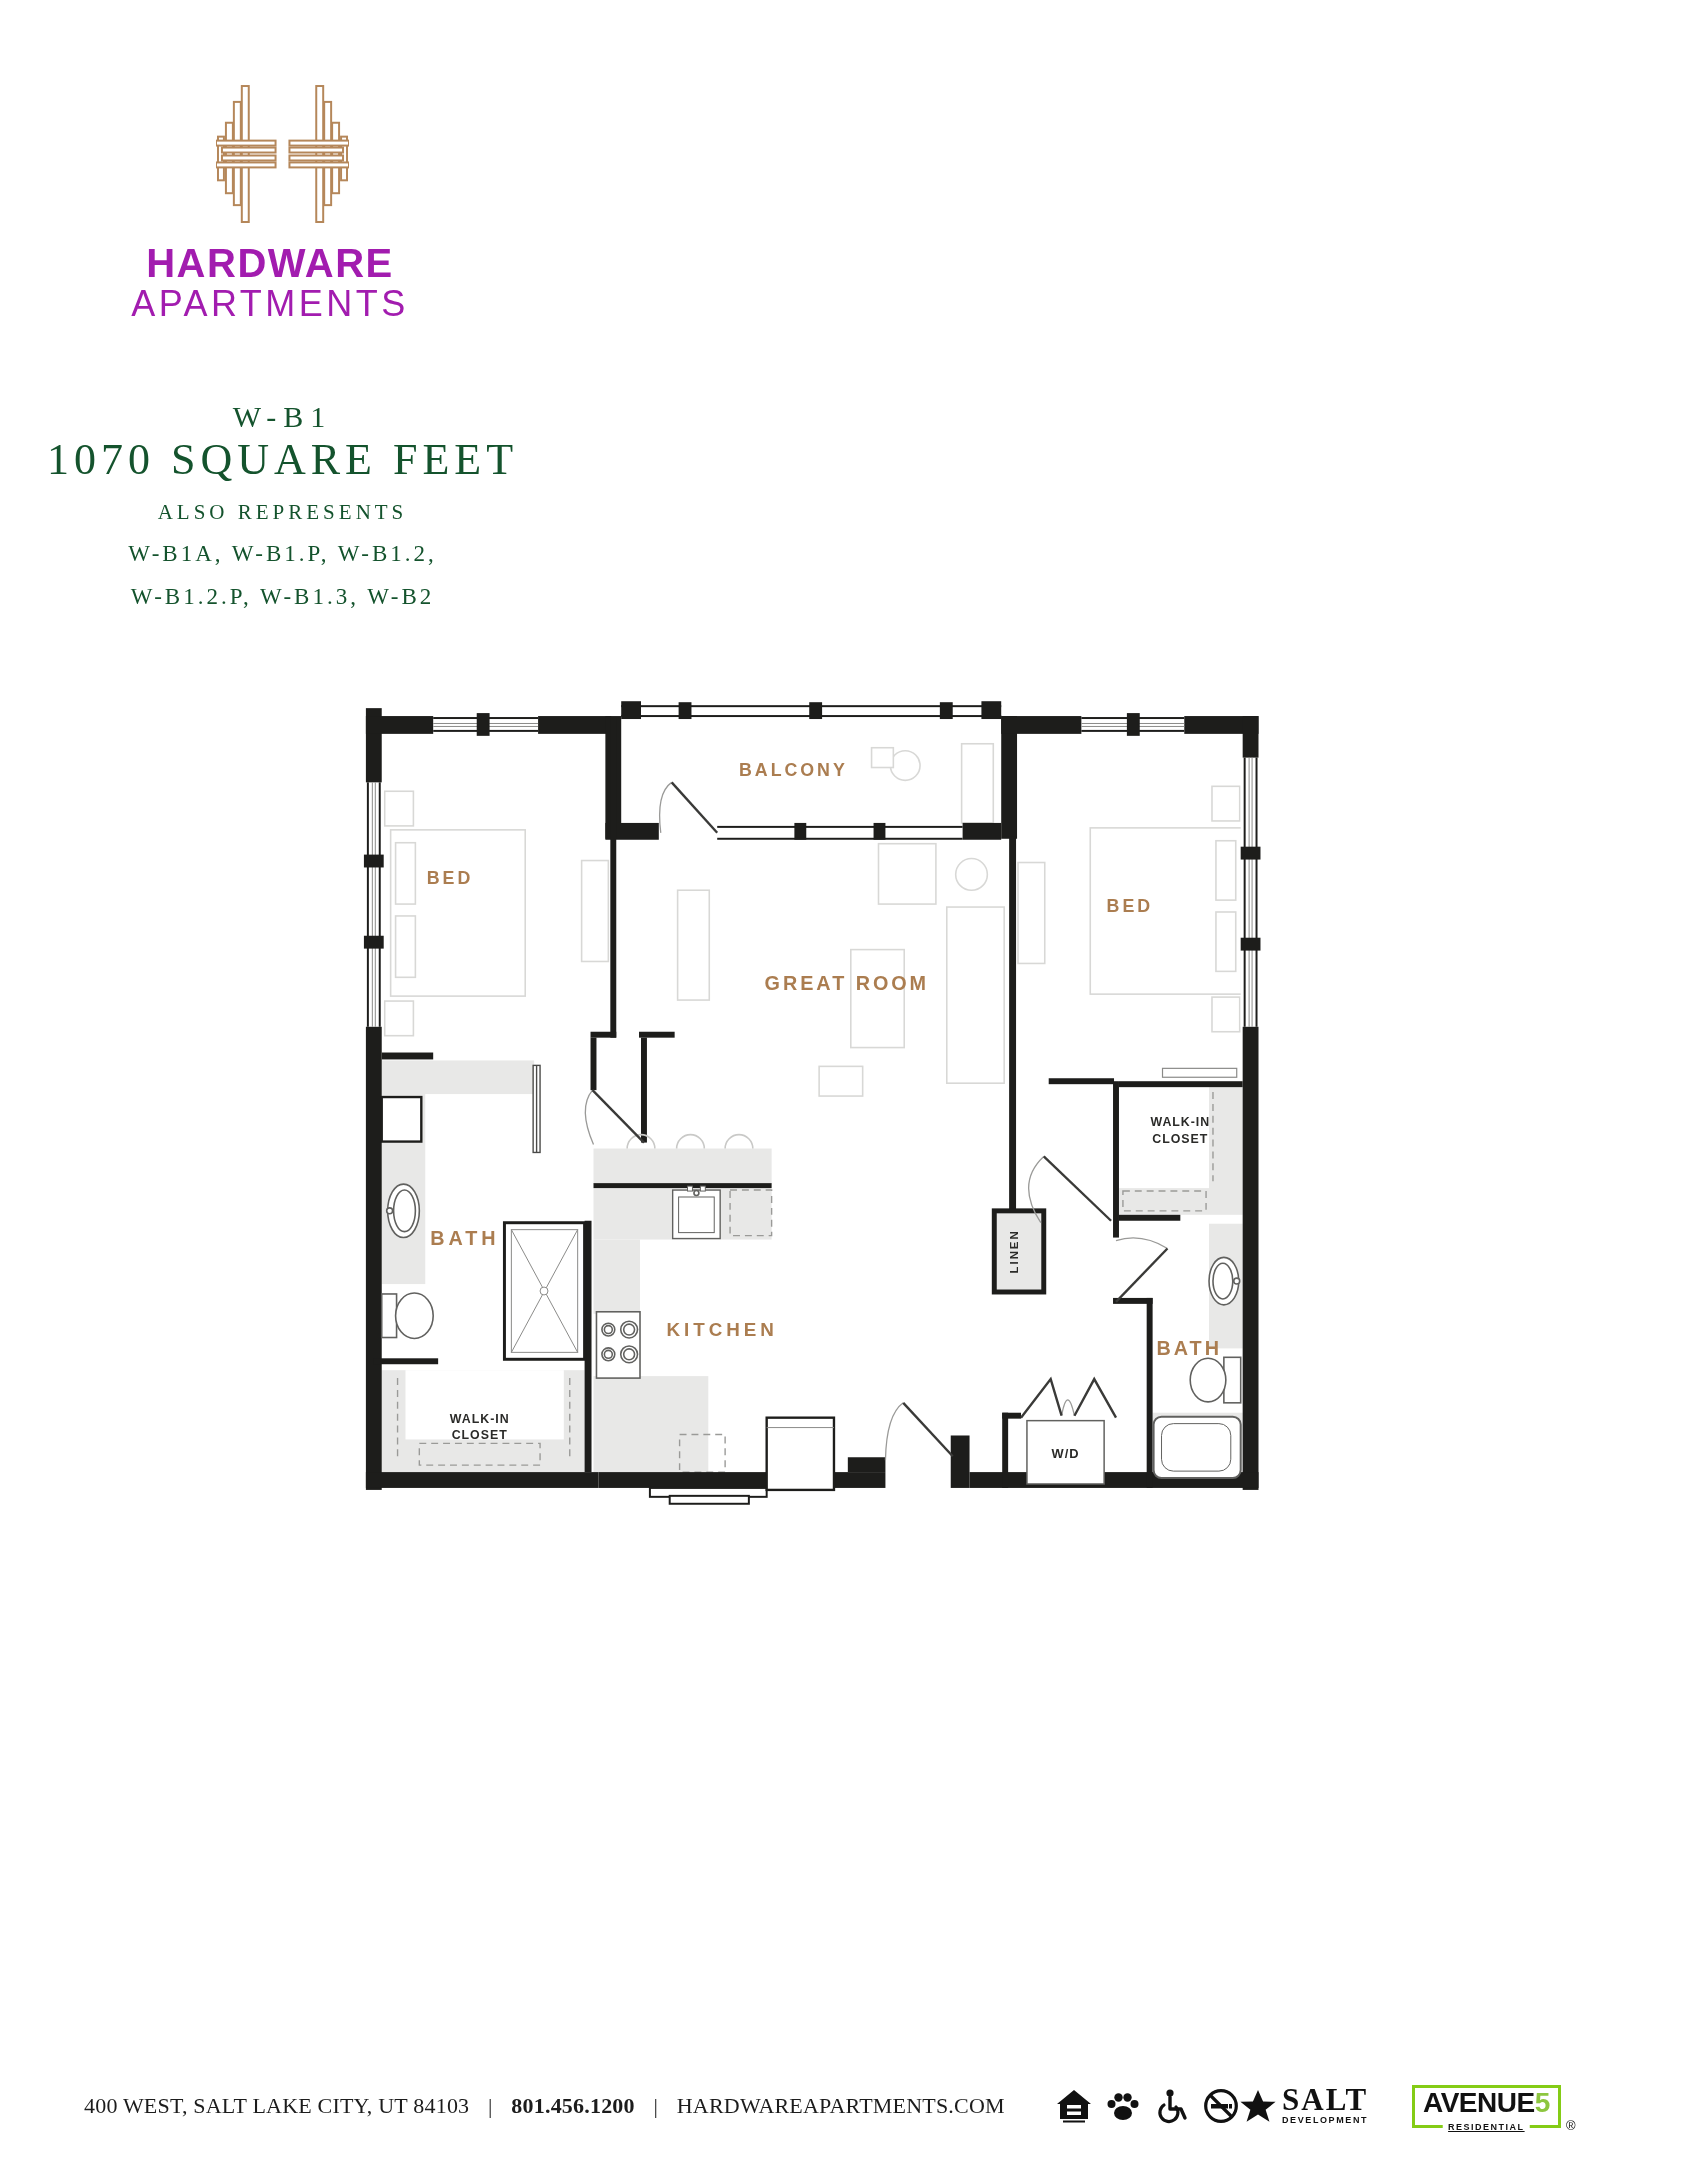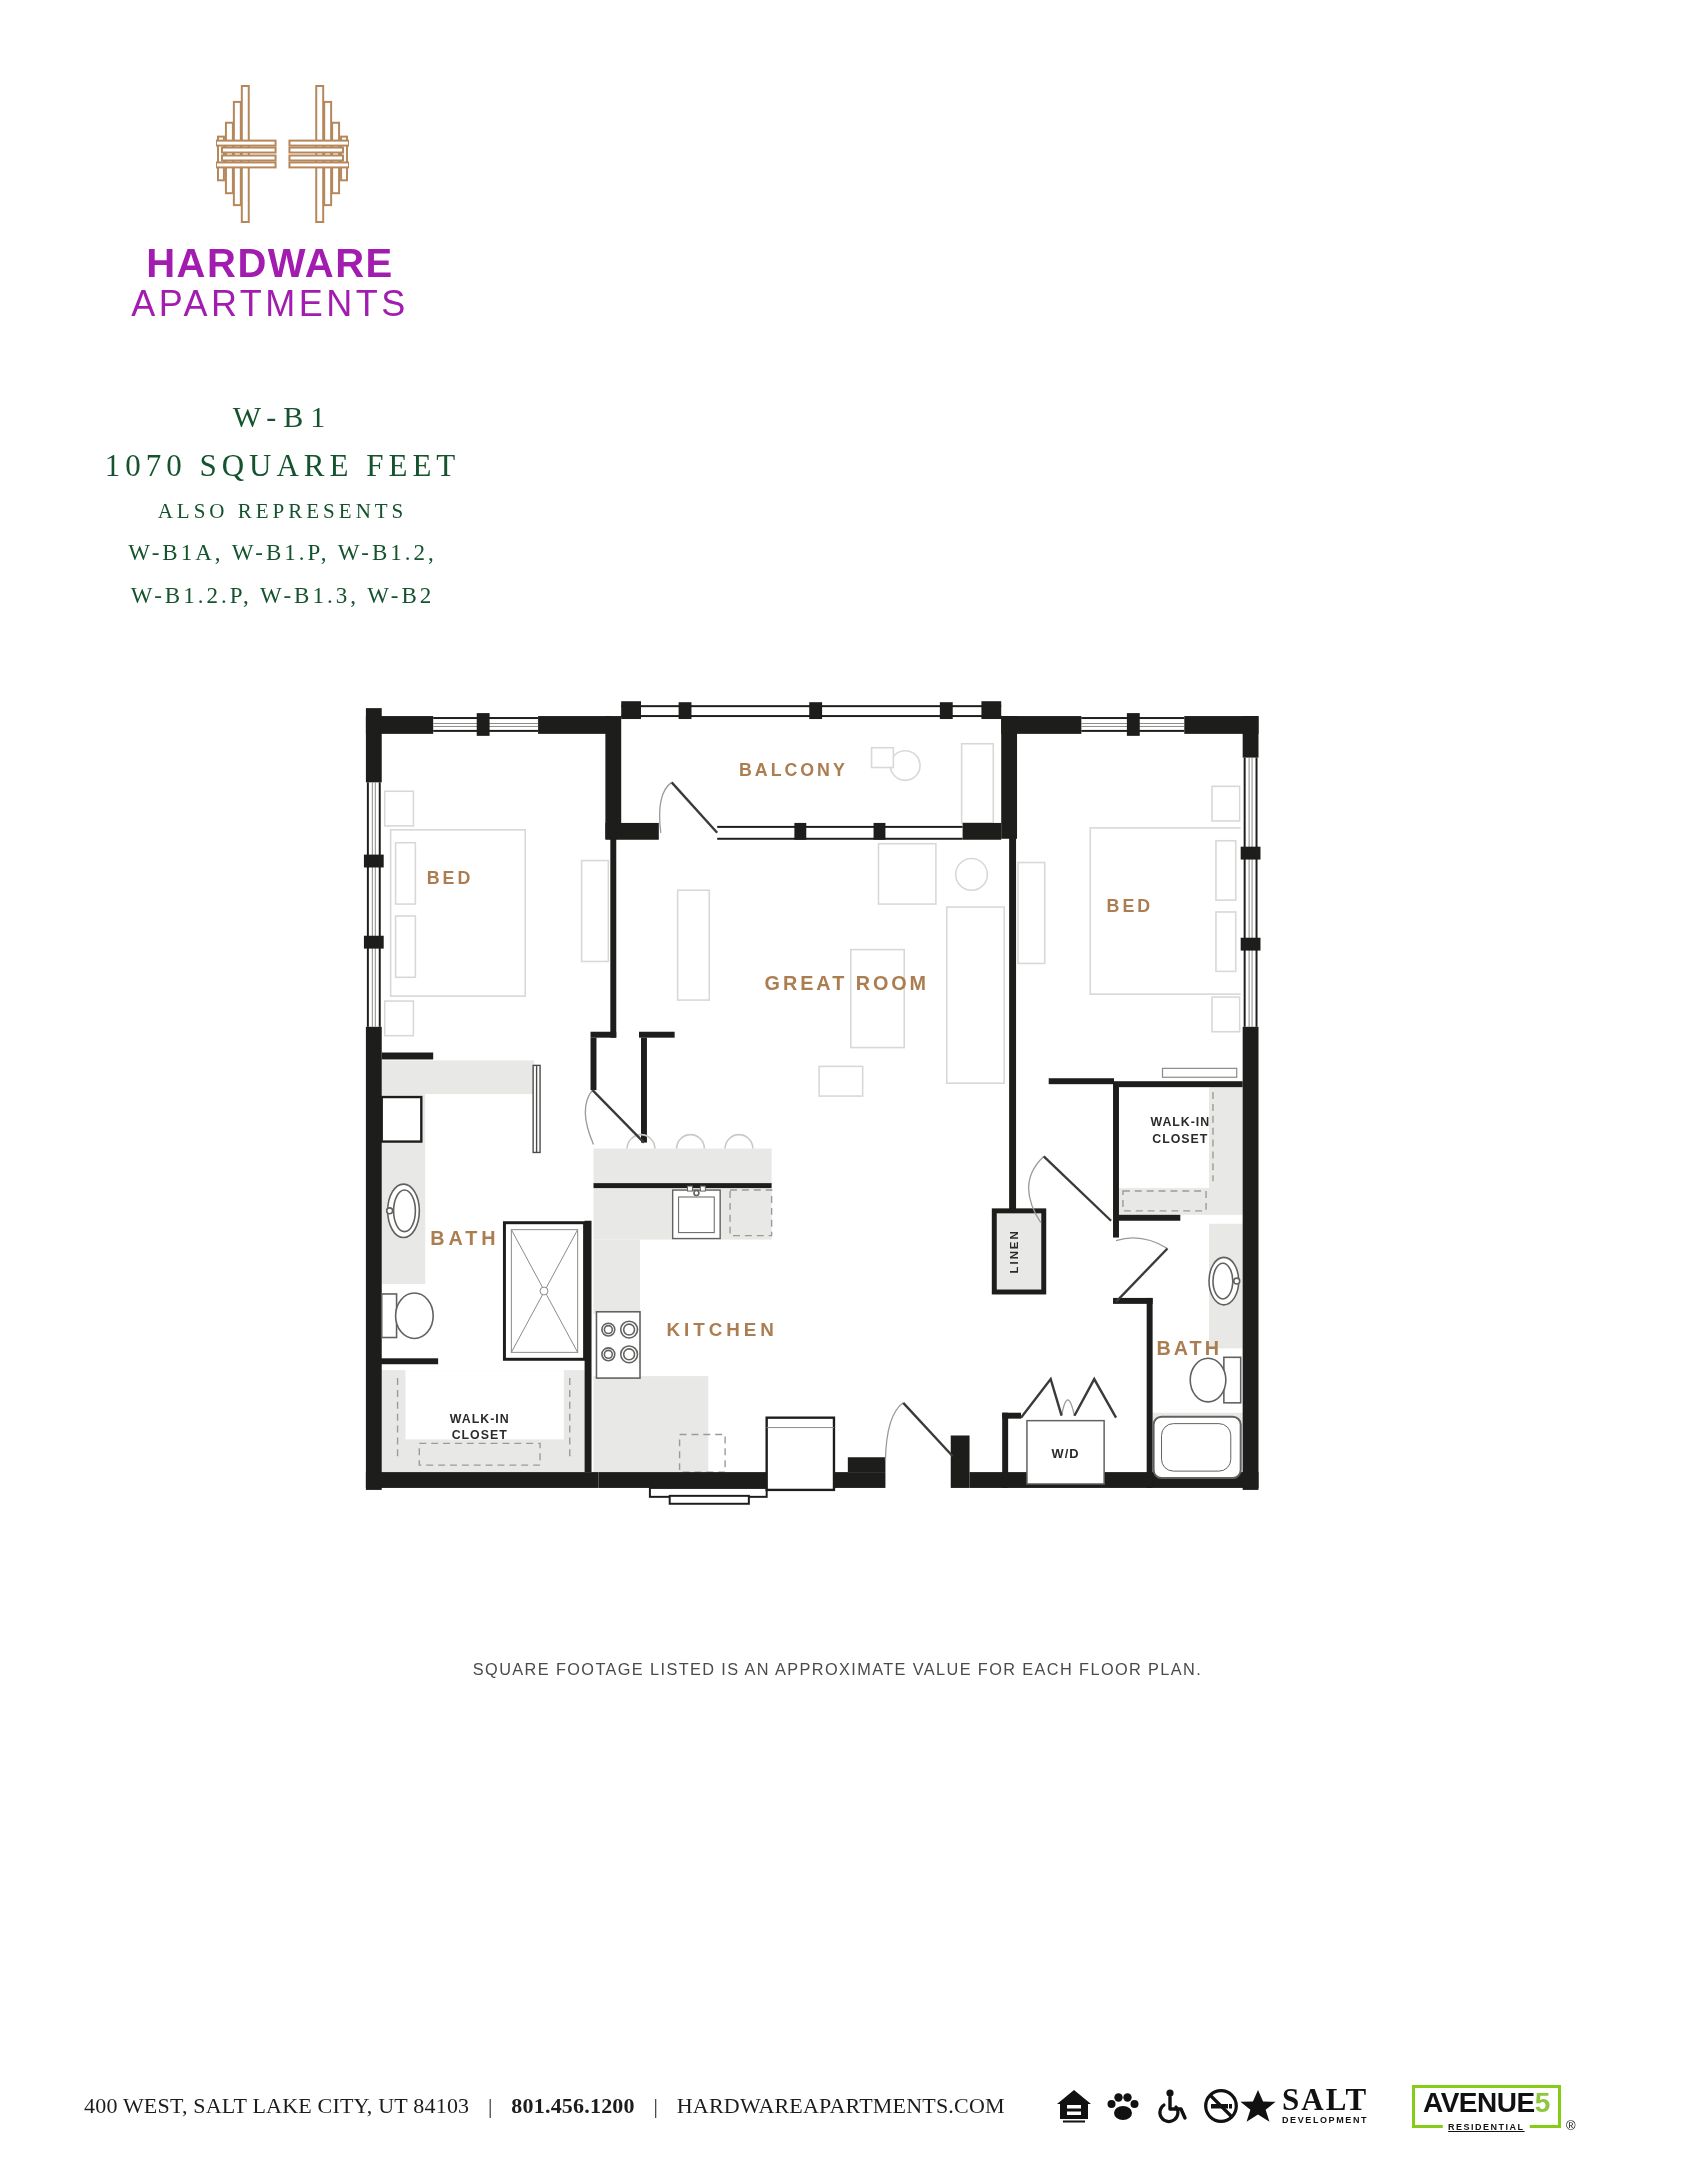--- a/index.html
+++ b/index.html
@@ -9,21 +9,21 @@
   }
   
   .logo{position:absolute;left:216px;top:85px;width:133px;height:141px;}
   .brand{position:absolute;left:47px;top:242px;width:446px;text-align:center;color:#a21caf;}
   .brand .l1{font-size:40px;font-weight:bold;letter-spacing:1.5px;line-height:1.05;}
   .brand .l2{font-size:36px;font-weight:400;letter-spacing:3.5px;line-height:1.1;}
   
   .plan-header{position:absolute;left:35px;top:400px;width:495px;text-align:center;
     color:#14532d;font-family:"Liberation Serif", serif;}
   .ph-code{font-size:30px;letter-spacing:7px;}
-  .ph-size{font-size:31px;letter-spacing:5px;margin-top:14px;}
+  .ph-size{font-size:44px;letter-spacing:5px;}
   .ph-also{font-size:21px;letter-spacing:4px;margin-top:15px;}
   .ph-v1{font-size:23px;letter-spacing:3px;margin-top:16px;}
   .ph-v2{font-size:23px;letter-spacing:3px;margin-top:17px;}
   
   .floorplan{position:absolute;left:356px;top:698px;width:950px;height:807px;}
   .room-label{font-family:"Liberation Sans", sans-serif;font-weight:bold;fill:#ab7d50;}
   .small-label{font-family:"Liberation Sans", sans-serif;font-weight:bold;fill:#2b2b29;}
   
   .disclaimer{position:absolute;left:0;top:1657px;width:1675px;text-align:center;
     color:#4a4a48;font-size:16.3px;letter-spacing:1.4px;line-height:24px;}
@@ -338,21 +338,20 @@
     <text class="small-label" x="125" y="749" font-size="12.5" letter-spacing="1">CLOSET</text>
     <text class="small-label" x="833" y="432" font-size="12.5" letter-spacing="1">WALK-IN</text>
     <text class="small-label" x="833" y="449" font-size="12.5" letter-spacing="1">CLOSET</text>
     <text class="small-label" x="669" y="559" font-size="11.5" letter-spacing="2" transform="rotate(-90 669 559)">LINEN</text>
     <text class="small-label" x="717" y="768" font-size="13" letter-spacing="1">W/D</text>
   </g>
 </svg>
 </div>
 
 <div class="disclaimer">
-  <div>SQUARE FOOTAGE LISTED IS AN APPROXIMATE VALUE FOR EACH FLOOR PLAN.</div>
 </div>
 
 <div class="footer">
   <div class="footer-text">
     <span>400 WEST, SALT LAKE CITY, UT 84103</span>
     <span class="pipe">|</span>
     <span class="phone">801.456.1200</span>
     <span class="pipe">|</span>
     <span>HARDWAREAPARTMENTS.COM</span>
   </div>

